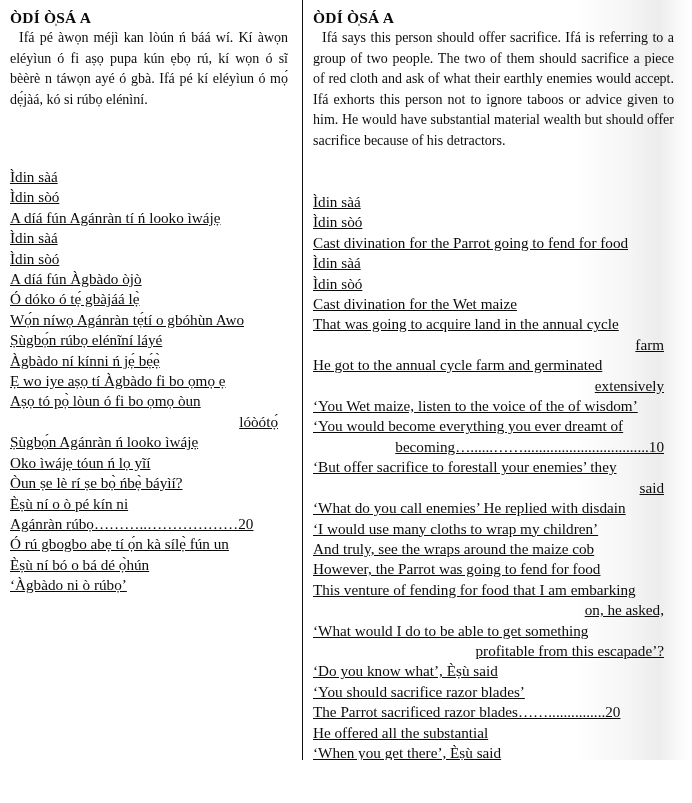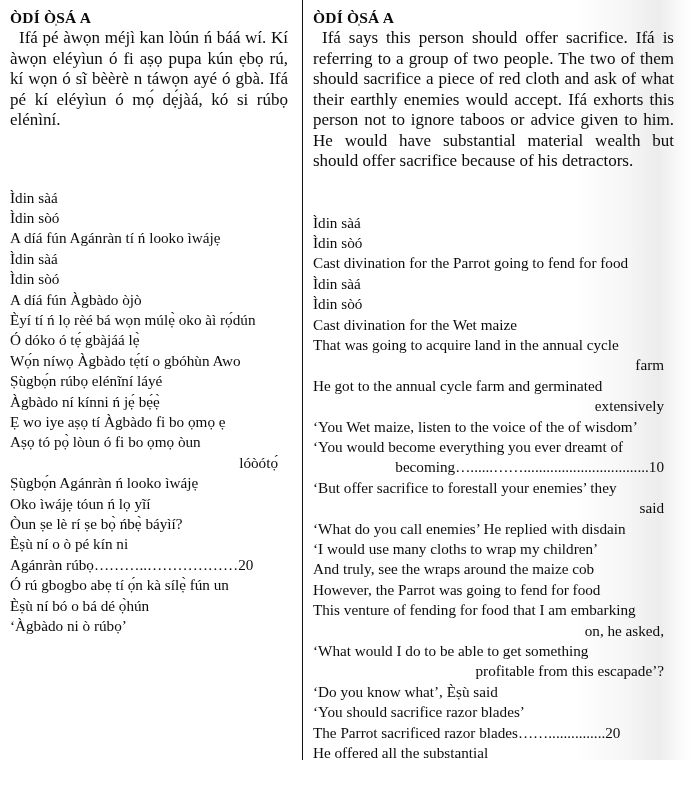--- a/index.html
+++ b/index.html
@@ -48,38 +48,39 @@
     border-left: 1.5px solid #101010;
   }
   .heading {
     font-weight: bold;
     font-size: 15.5px;
     line-height: 19px;
     letter-spacing: 0.2px;
     margin: 0 0 1px 0;
   }
   .para {
-    font-size: 17px;
+    font-size: 14px;
     line-height: 20.5px;
     text-align: justify;
     text-justify: inter-word;
     margin: 0;
   }
   .para.indent-first {
     text-indent: 9px;
   }
   .verse {
     margin: 0;
     padding: 0;
     list-style: none;
   }
   .verse li {
     font-size: 15.2px;
     line-height: 20.4px;
     white-space: pre-wrap;
+    text-decoration: underline;
   }
   .verse li.wrap {
     white-space: normal;
     text-align: justify;
     text-justify: inter-word;
     text-indent: 0;
     padding-left: 0;
   }
   .verse li.cont {
     white-space: normal;
@@ -101,23 +102,22 @@
       <div class="heading">ÒDÍ Ò̩SÁ  A</div>
       <p class="para indent-first">Ifá pé àwọn méjì kan lòún ń báá wí. Kí àwọn eléyìun ó fi aṣọ pupa kún ẹbọ rú, kí wọn ó sĩ bèèrè n táwọn ayé ó gbà. Ifá pé kí eléyìun ó mọ́ dẹ́jàá, kó si rúbọ elénìní.</p>
       <div class="spacer-lg"></div>
       <ul class="verse" id="left-verse">
           <li class="verse-line">Ìdin sàá</li>
           <li class="verse-line">Ìdin sòó</li>
           <li class="verse-line">A díá fún Agánràn tí ń looko ìwájẹ</li>
           <li class="verse-line">Ìdin sàá</li>
           <li class="verse-line">Ìdin sòó</li>
           <li class="verse-line">A díá fún Àgbàdo òjò</li>
-          <li class="verse-line">Èyí tí ń lọ rèé bá wọn múlẹ̀ oko àì rọ́dún</li>
           <li class="verse-line">Ó dóko ó tẹ́ gbàjáá lẹ̀</li>
-          <li class="verse-line">Wọ́n níwọ Àgbàdo tẹ́tí o gbóhùn Awo</li>
+          <li class="verse-line">Wọ́n níwọ Agánràn tẹ́tí o gbóhùn Awo</li>
           <li class="verse-line">Ṣùgbọ́n rúbọ elénĩní láyé</li>
           <li class="verse-line">Àgbàdo ní kínni ń jẹ́ bẹ́ẹ̀</li>
           <li class="verse-line">Ẹ wo iye aṣọ tí Àgbàdo fi bo ọmọ ẹ</li>
           <li class="verse-line">Aṣọ tó pọ̀ lòun ó fi bo ọmọ òun</li>
           <li class="verse-line cont">lóòótọ́</li>
           <li class="verse-line">Ṣùgbọ́n Agánràn ń looko ìwájẹ</li>
           <li class="verse-line">Oko ìwájẹ tóun ń lọ yĩí</li>
           <li class="verse-line">Òun ṣe lè rí ṣe bọ̀ ńbẹ̀ báyìí?</li>
           <li class="verse-line">Èṣù ní o ò pé kín ni</li>
           <li class="verse-line">Agánràn rúbọ………..………………20</li>
@@ -152,20 +152,21 @@
           <li class="verse-line">And truly, see the wraps around the maize cob</li>
           <li class="verse-line">However, the Parrot was going to fend for food</li>
           <li class="verse-line wrap">This venture of fending for food that I am embarking</li>
           <li class="verse-line cont">on, he asked,</li>
           <li class="verse-line wrap">‘What would I do to be able to get something</li>
           <li class="verse-line cont">profitable from this escapade’?</li>
           <li class="verse-line">‘Do you know what’, Èṣù said</li>
           <li class="verse-line">‘You should sacrifice razor blades’</li>
           <li class="verse-line">The Parrot sacrificed razor blades……...............20</li>
           <li class="verse-line">He offered all the substantial</li>
+          <li class="verse-line">‘When you get there’, Èṣù said</li>
           <li class="verse-line">The Wet maize had refused to offer sacrifice</li>
         </ul>
     </div>
 
   </div>
 
   <div id="scan-shading"></div>
 </div>
 
 </body></html>

